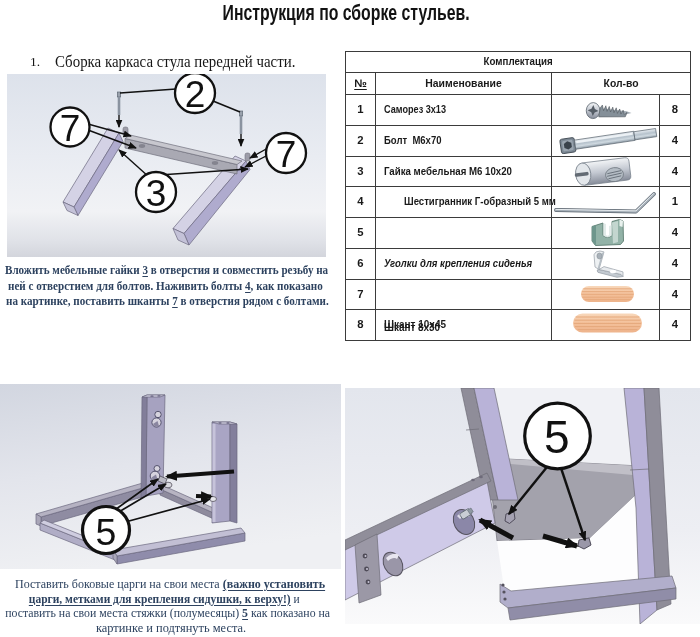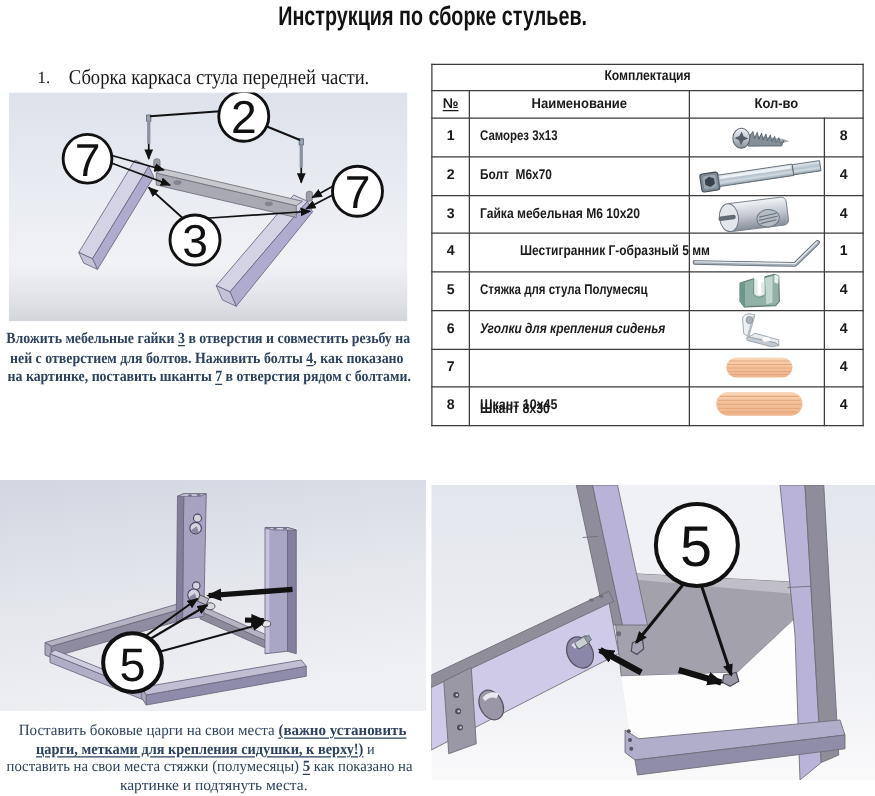--- a/index.html
+++ b/index.html
@@ -113,22 +113,21 @@
   <div class="tcell" style="left:345px;top:164.7px;width:31px;text-align:center;">3</div>
   <div class="tcell" style="left:345px;top:195.2px;width:31px;text-align:center;">4</div>
   <div class="tcell" style="left:345px;top:226.2px;width:31px;text-align:center;">5</div>
   <div class="tcell" style="left:345px;top:256.7px;width:31px;text-align:center;">6</div>
   <div class="tcell" style="left:345px;top:287.7px;width:31px;text-align:center;">7</div>
   <div class="tcell" style="left:345px;top:318.2px;width:31px;text-align:center;">8</div>
 
   <div class="tcell" style="left:384px;top:103.2px;"><span class="sx" style="transform:scaleX(0.808)">Саморез 3х13</span></div>
   <div class="tcell" style="left:384px;top:134.2px;"><span class="sx" style="transform:scaleX(0.842)">Болт&nbsp; М6х70</span></div>
   <div class="tcell" style="left:384px;top:164.7px;"><span class="sx" style="transform:scaleX(0.856)">Гайка мебельная М6 10х20</span></div>
-  <div class="tcell" style="left:384px;top:195.2px;padding-left:32px;"><span class="sx" style="transform:scaleX(0.848)">Шестигранник Г-образный 5 мм</span></div>
-  <div class="tcell" style="left:384px;top:226.2px;"><span class="sx" style="transform:scaleX(0.815)">Стяжка для стула Полумесяц</span></div>
+  <div class="tcell" style="left:372px;top:195.2px;padding-left:32px;"><span class="sx" style="transform:scaleX(0.848)">Шестигранник Г-образный 5 мм</span></div>
   <div class="tcell" style="left:384px;top:256.7px;font-style:italic;"><span class="sx" style="transform:scaleX(0.844)">Уголки для крепления сиденья</span></div>
   <div class="tcell" style="left:384px;top:287.7px;margin-top:33px;"><span class="sx" style="transform:scaleX(0.876)">Шкант 8х30</span></div>
   <div class="tcell" style="left:384px;top:318.2px;"><span class="sx" style="transform:scaleX(0.883)">Шкант 10х45</span></div>
 
   <div class="tcell" style="left:659px;top:103.2px;width:32px;text-align:center;">8</div>
   <div class="tcell" style="left:659px;top:134.2px;width:32px;text-align:center;">4</div>
   <div class="tcell" style="left:659px;top:164.7px;width:32px;text-align:center;">4</div>
   <div class="tcell" style="left:659px;top:195.2px;width:32px;text-align:center;">1</div>
   <div class="tcell" style="left:659px;top:226.2px;width:32px;text-align:center;">4</div>
   <div class="tcell" style="left:659px;top:256.7px;width:32px;text-align:center;">4</div>

